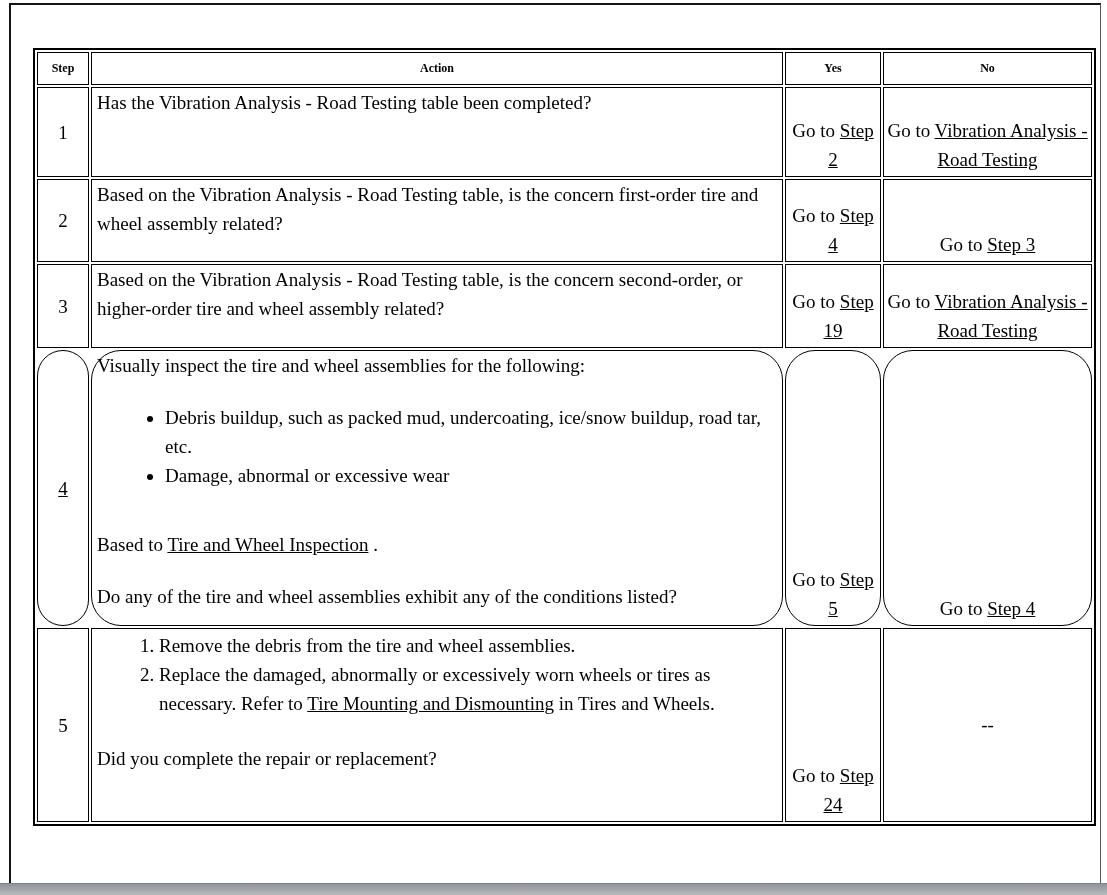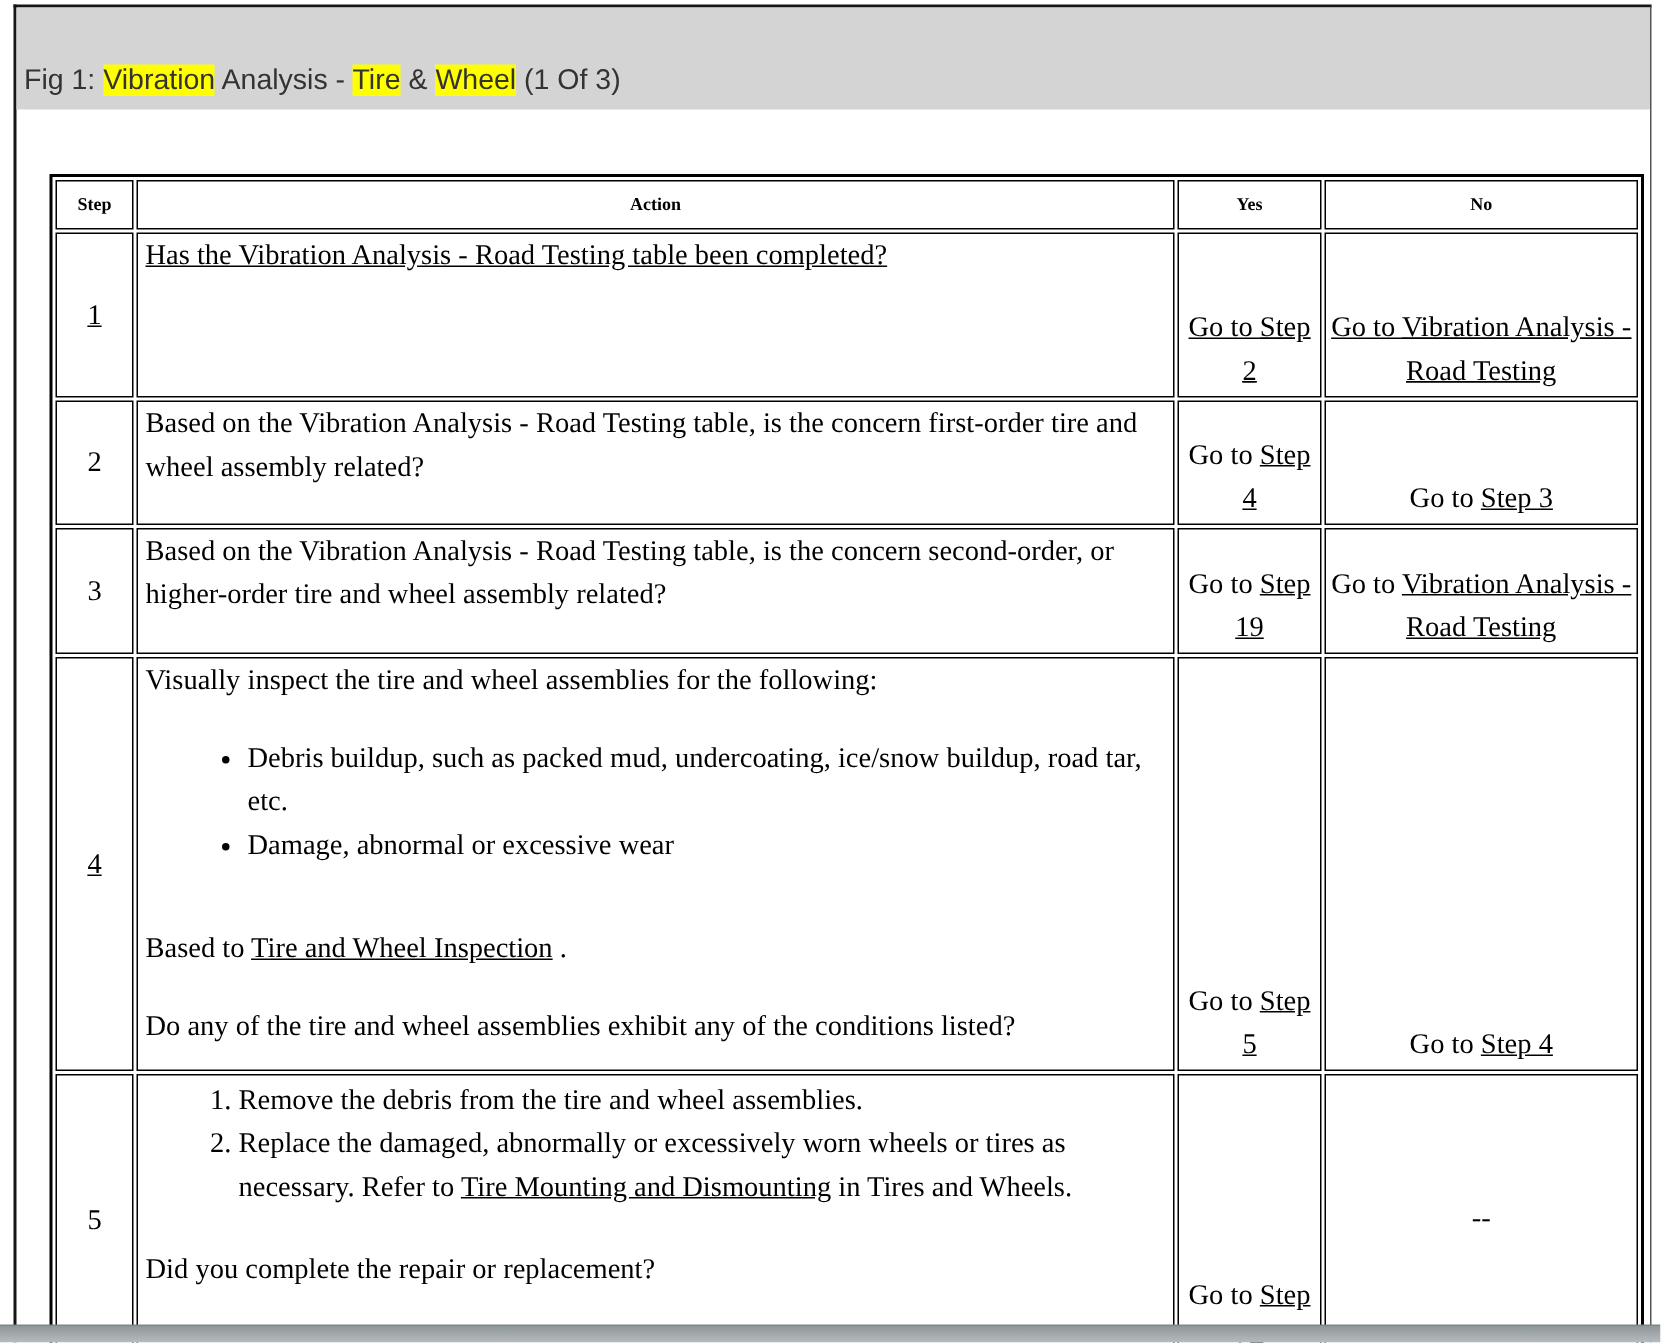--- a/index.html
+++ b/index.html
@@ -32,24 +32,24 @@
   col.c-step{width:52px;}
   col.c-action{width:692px;}
   col.c-yes{width:96px;}
   col.c-no{width:209px;}
 
   td.step{text-align:center;vertical-align:middle;padding:0 2px;}
   td.action{text-align:left;vertical-align:top;padding:0 5px;}
   td.yn{text-align:center;vertical-align:bottom;padding:0 1px 2px;}
   td.yn.mid{vertical-align:middle;}
 
-  tr.r1 td{height:110px;text-decoration:underline;}
+  tr.r1 td{height:90px;}
   tr.r2 td{height:83px;}
   tr.r3 td{height:84px;}
-  tr.r4 td{height:276px;}
+  tr.r4 td{height:276px;border-radius:30px;}
   tr.r5 td{height:194px;}
 
   td.action p{margin:0 0 23px 0;}
   td.action p:first-child{margin-top:0;}
   td.action p:last-child{margin-bottom:0;}
   td.action ul{margin:22px 0 40px;padding-left:68px;}
   td.action ol{margin:2px 0 26px;padding-left:62px;}
   td.action li{margin:0;}
 
   .lnk{color:#000;text-decoration:underline;cursor:pointer;}
@@ -57,23 +57,20 @@
   .hscroll{
     position:absolute;left:0;right:0;bottom:0;height:11px;z-index:6;
     background:linear-gradient(#8f969a,#b6bbbe);
     border-top:1px solid #7e8588;
   }
 </style>
 </head>
 <body>
 
 <div class="frame">
-  <div class="titlebar">
-    <div class="title" id="fig-title"><span>Fig 1: </span><span class="hl">Vibration</span><span> Analysis - </span><span class="hl">Tire</span><span> &amp; </span><span class="hl">Wheel</span><span> (1 Of 3)</span></div>
-  </div>
   <div class="content">
     <table class="tt">
       <colgroup>
         <col class="c-step">
           <col class="c-action">
           <col class="c-yes">
           <col class="c-no">
       </colgroup>
       <thead>
         <tr>

